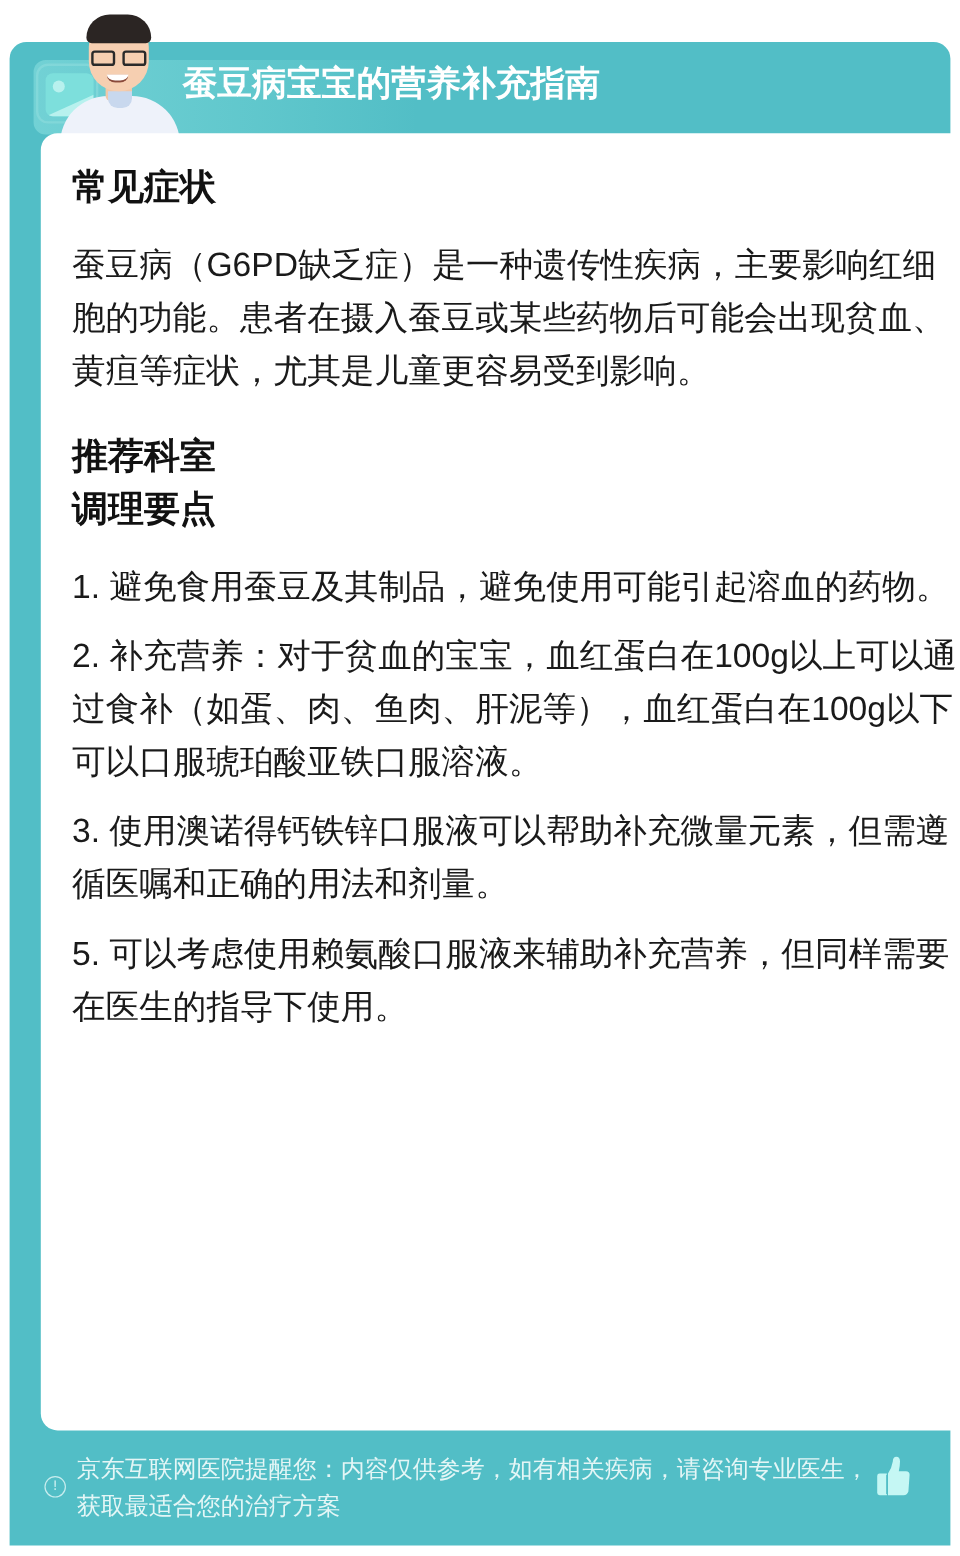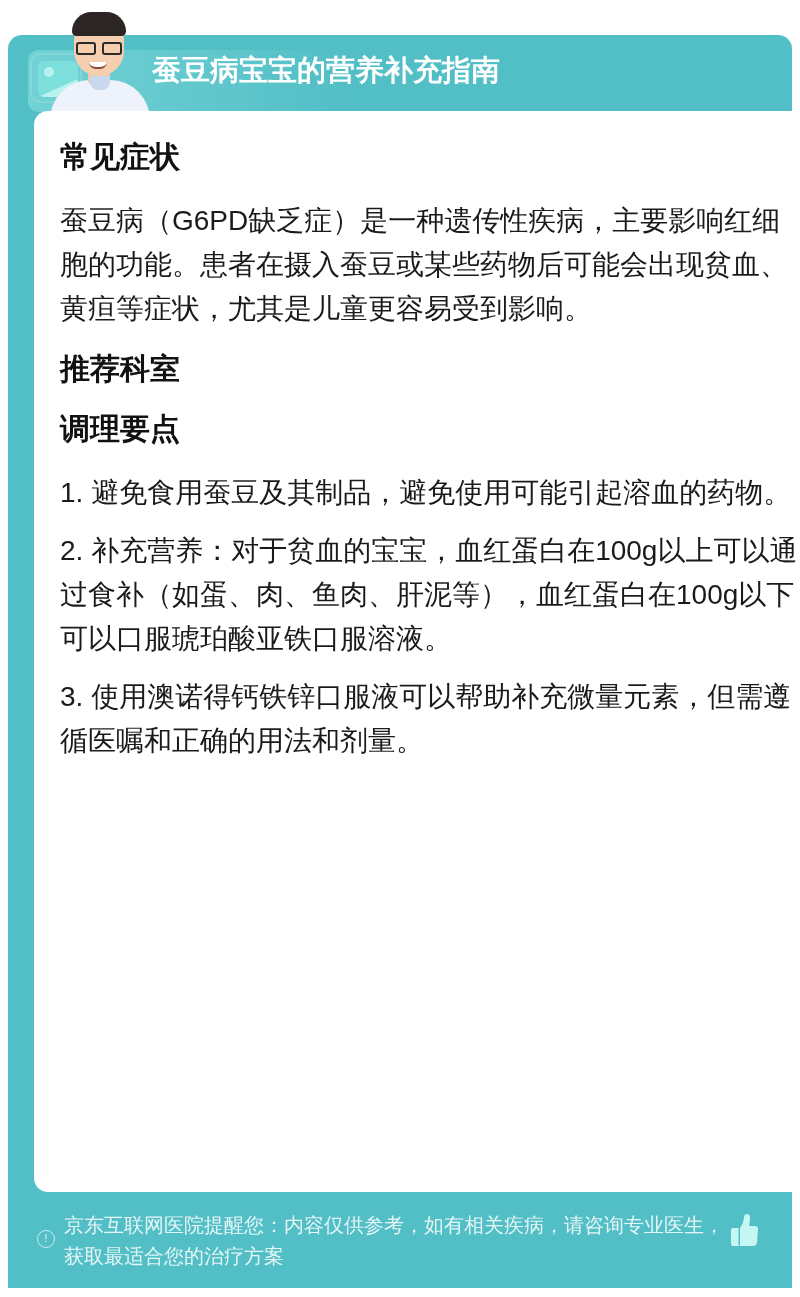--- a/index.html
+++ b/index.html
@@ -80,23 +80,23 @@
   .section-title {
     font-family: "Liberation Sans", "DejaVu Sans", sans-serif;
     font-weight: bold; font-size: 30px; line-height: 44px; color: #111;
   }
   .para {
     font-family: Liberation Sans, sans-serif;
     font-size: 28px; line-height: 44px; color: #1a1a1a;
   }
   .s1-title { margin-top: 0; }
   .s1-body { margin-top: 20px; }
-  .s2-title { margin-top: 16px; }
+  .s2-title { margin-top: 28px; }
   .s2-body { margin-top: 16px; }
-  .s3-title { margin-top: 16px; }
+  .s3-title { }
   .tips { margin-top: 20px; }
   .tip { margin-bottom: 14px; }
 
   .footer {
     position: absolute; left: 8px; top: 1192px; width: 784px; height: 96px;
   }
   .footer .warn-icon {
     position: absolute; left: 29px; top: 38px; width: 18px; height: 18px;
     border: 1.5px solid rgba(220,245,245,0.85); border-radius: 50%;
     color: rgba(220,245,245,0.9); font-size: 11px; line-height: 15px; text-align: center;
@@ -143,20 +143,21 @@
   <div class="section-title s1-title">常见症状</div>
   <div class="para s1-body">蚕豆病（G6PD缺乏症）是一种遗传性疾病，主要影响红细胞的功能。患者在摄入蚕豆或某些药物后可能会出现贫血、黄疸等症状，尤其是儿童更容易受到影响。</div>
 
   <div class="section-title s2-title">推荐科室</div>
 
   <div class="section-title s3-title">调理要点</div>
   <div class="tips">
     <div class="para tip">1. 避免食用蚕豆及其制品，避免使用可能引起溶血的药物。</div>
     <div class="para tip">2. 补充营养：对于贫血的宝宝，血红蛋白在100g以上可以通过食补（如蛋、肉、鱼肉、肝泥等），血红蛋白在100g以下可以口服琥珀酸亚铁口服溶液。</div>
     <div class="para tip">3. 使用澳诺得钙铁锌口服液可以帮助补充微量元素，但需遵循医嘱和正确的用法和剂量。</div>
+    <div class="para tip">5. 可以考虑使用赖氨酸口服液来辅助补充营养，但同样需要在医生的指导下使用。</div>
   </div>
 </div>
 
 <div class="footer">
   <div class="warn-icon">!</div>
   <div class="notice">京东互联网医院提醒您：内容仅供参考，如有相关疾病，请咨询专业医生，获取最适合您的治疗方案</div>
   <svg class="thumb-icon" viewBox="0 0 34 36">
     <path d="M8 16 L14 16 L14 34 L8 34 Q6 34 6 32 L6 18 Q6 16 8 16 Z" fill="#c5f7f4"></path>
     <path d="M15 16 Q18 12 19 6 Q19 2 22 2 Q25 2 25 6 Q25 10 24 14 L30 14 Q33 14 33 17 L32 31 Q31 34 28 34 L15 34 Z" fill="#c5f7f4"></path>
     <rect x="13.5" y="17" width="1.5" height="16" fill="#52bec6"></rect>

